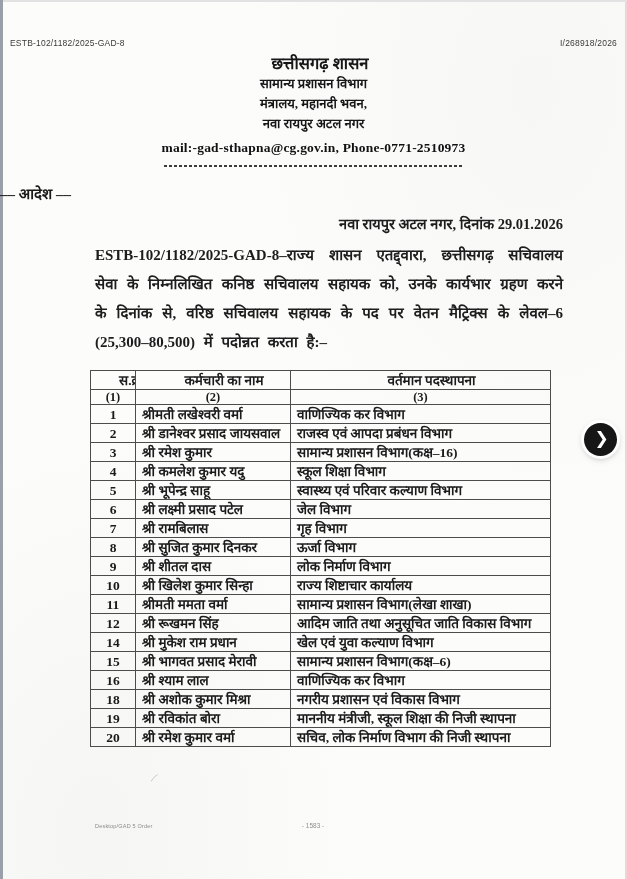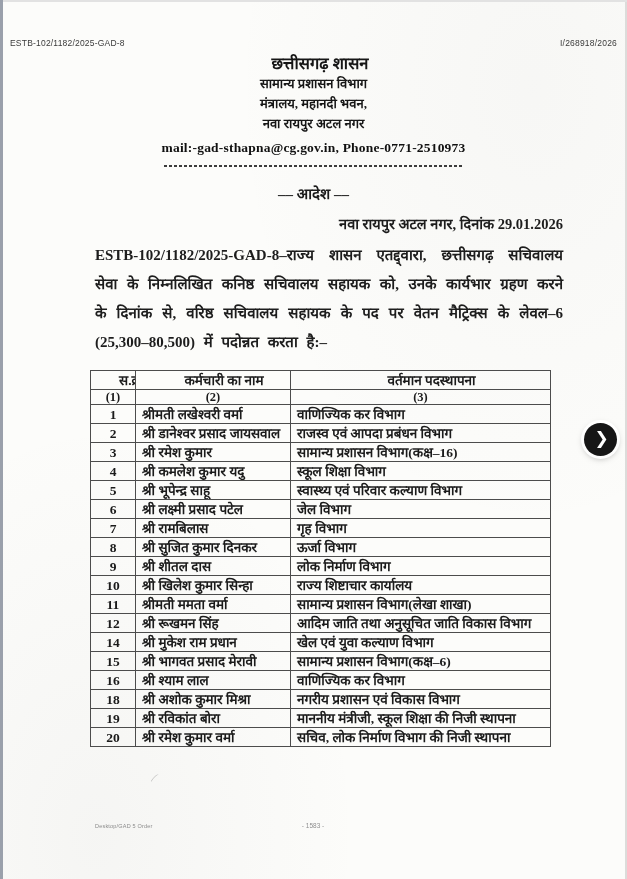--- a/index.html
+++ b/index.html
@@ -28,21 +28,21 @@
   .lh-line.first{ font-size:16.5px;margin-left:13px; }
   .contact-line{
     text-align:center; font-weight:bold; font-size:13.5px; color:#111;
     margin-top:6px; letter-spacing:.2px;
   }
   .dashed-rule{
     width:300px; height:2px; margin:9px auto 0 auto;
     background:repeating-linear-gradient(90deg,#3c3c3c 0 3px,transparent 3px 5px);
   }
   .order-heading{
-    text-align:center; font-weight:bold; font-size:15px; color:#1a1a1a;
+    font-weight:bold; font-size:15px; color:#1a1a1a;
     margin-top:16px;
   }
   .place-date{
     text-align:right; font-size:14.5px; color:#1d1d1d;
     margin:10px 64px 0 0; font-weight:bold;
   }
   .order-body{
     margin:8px 64px 0 95px;
     font-size:15px; line-height:29px; color:#1d1d1d;
     text-align:justify; word-spacing:5px; font-weight:bold;

